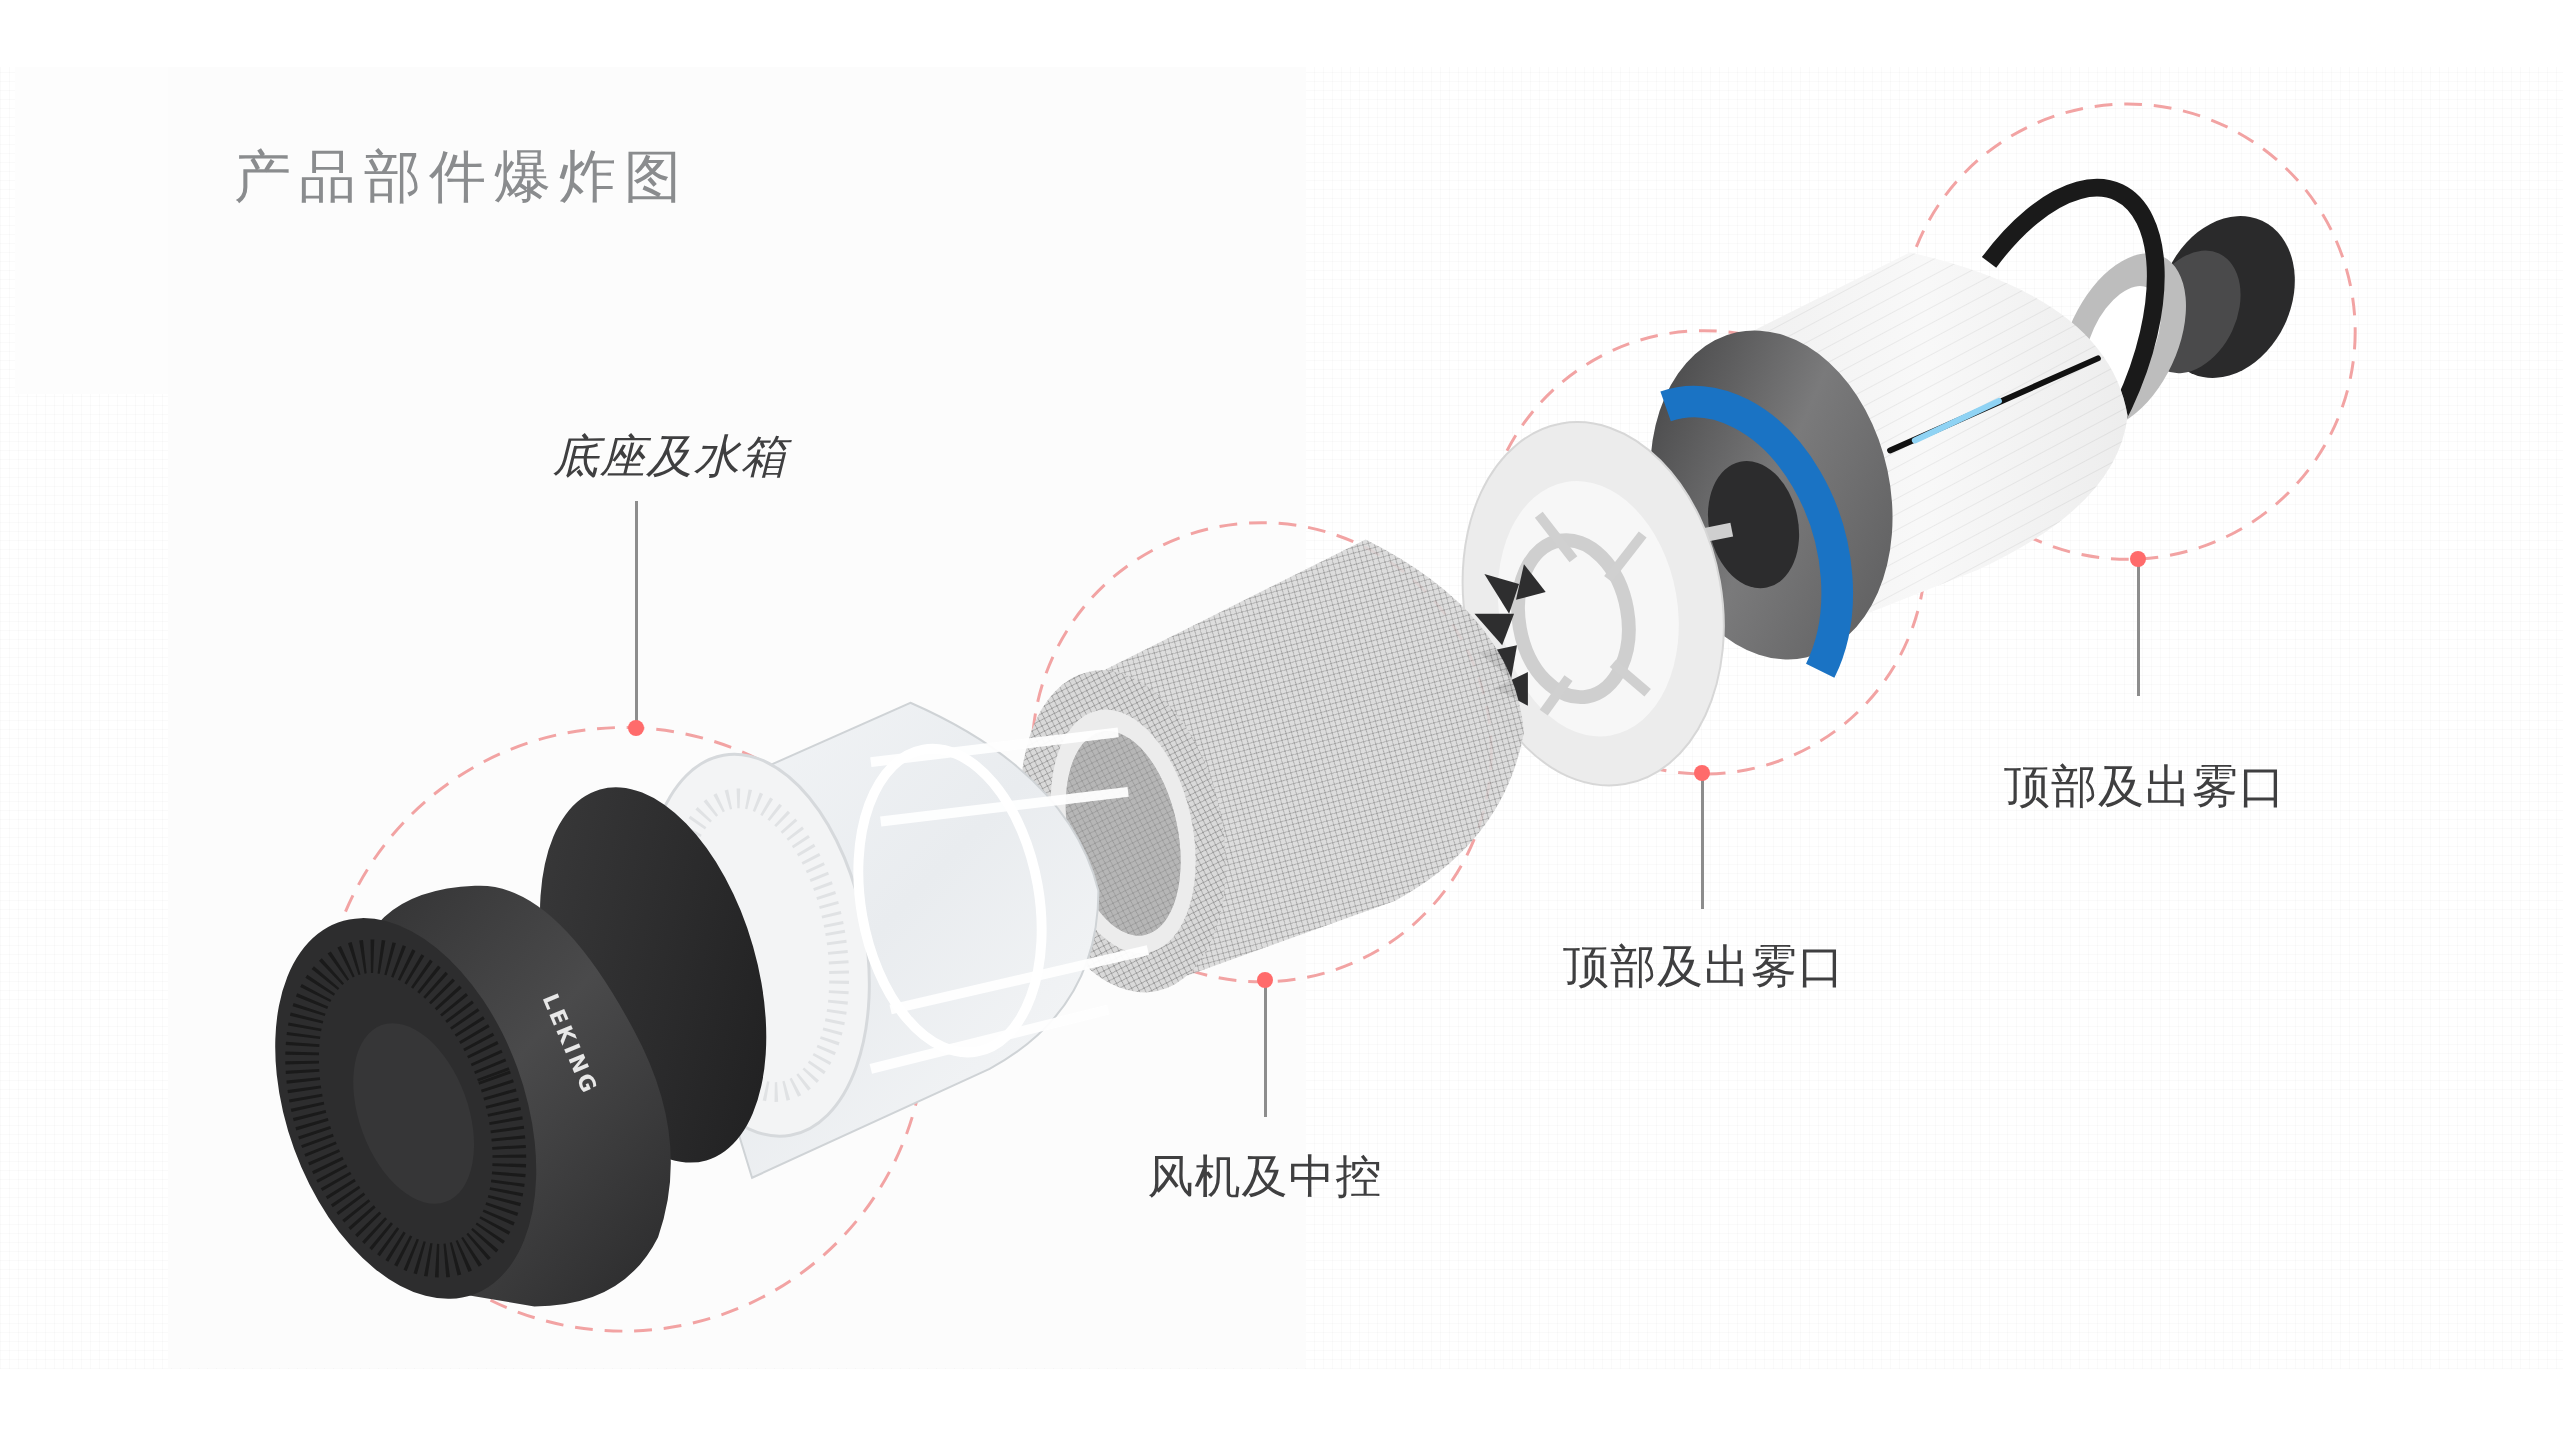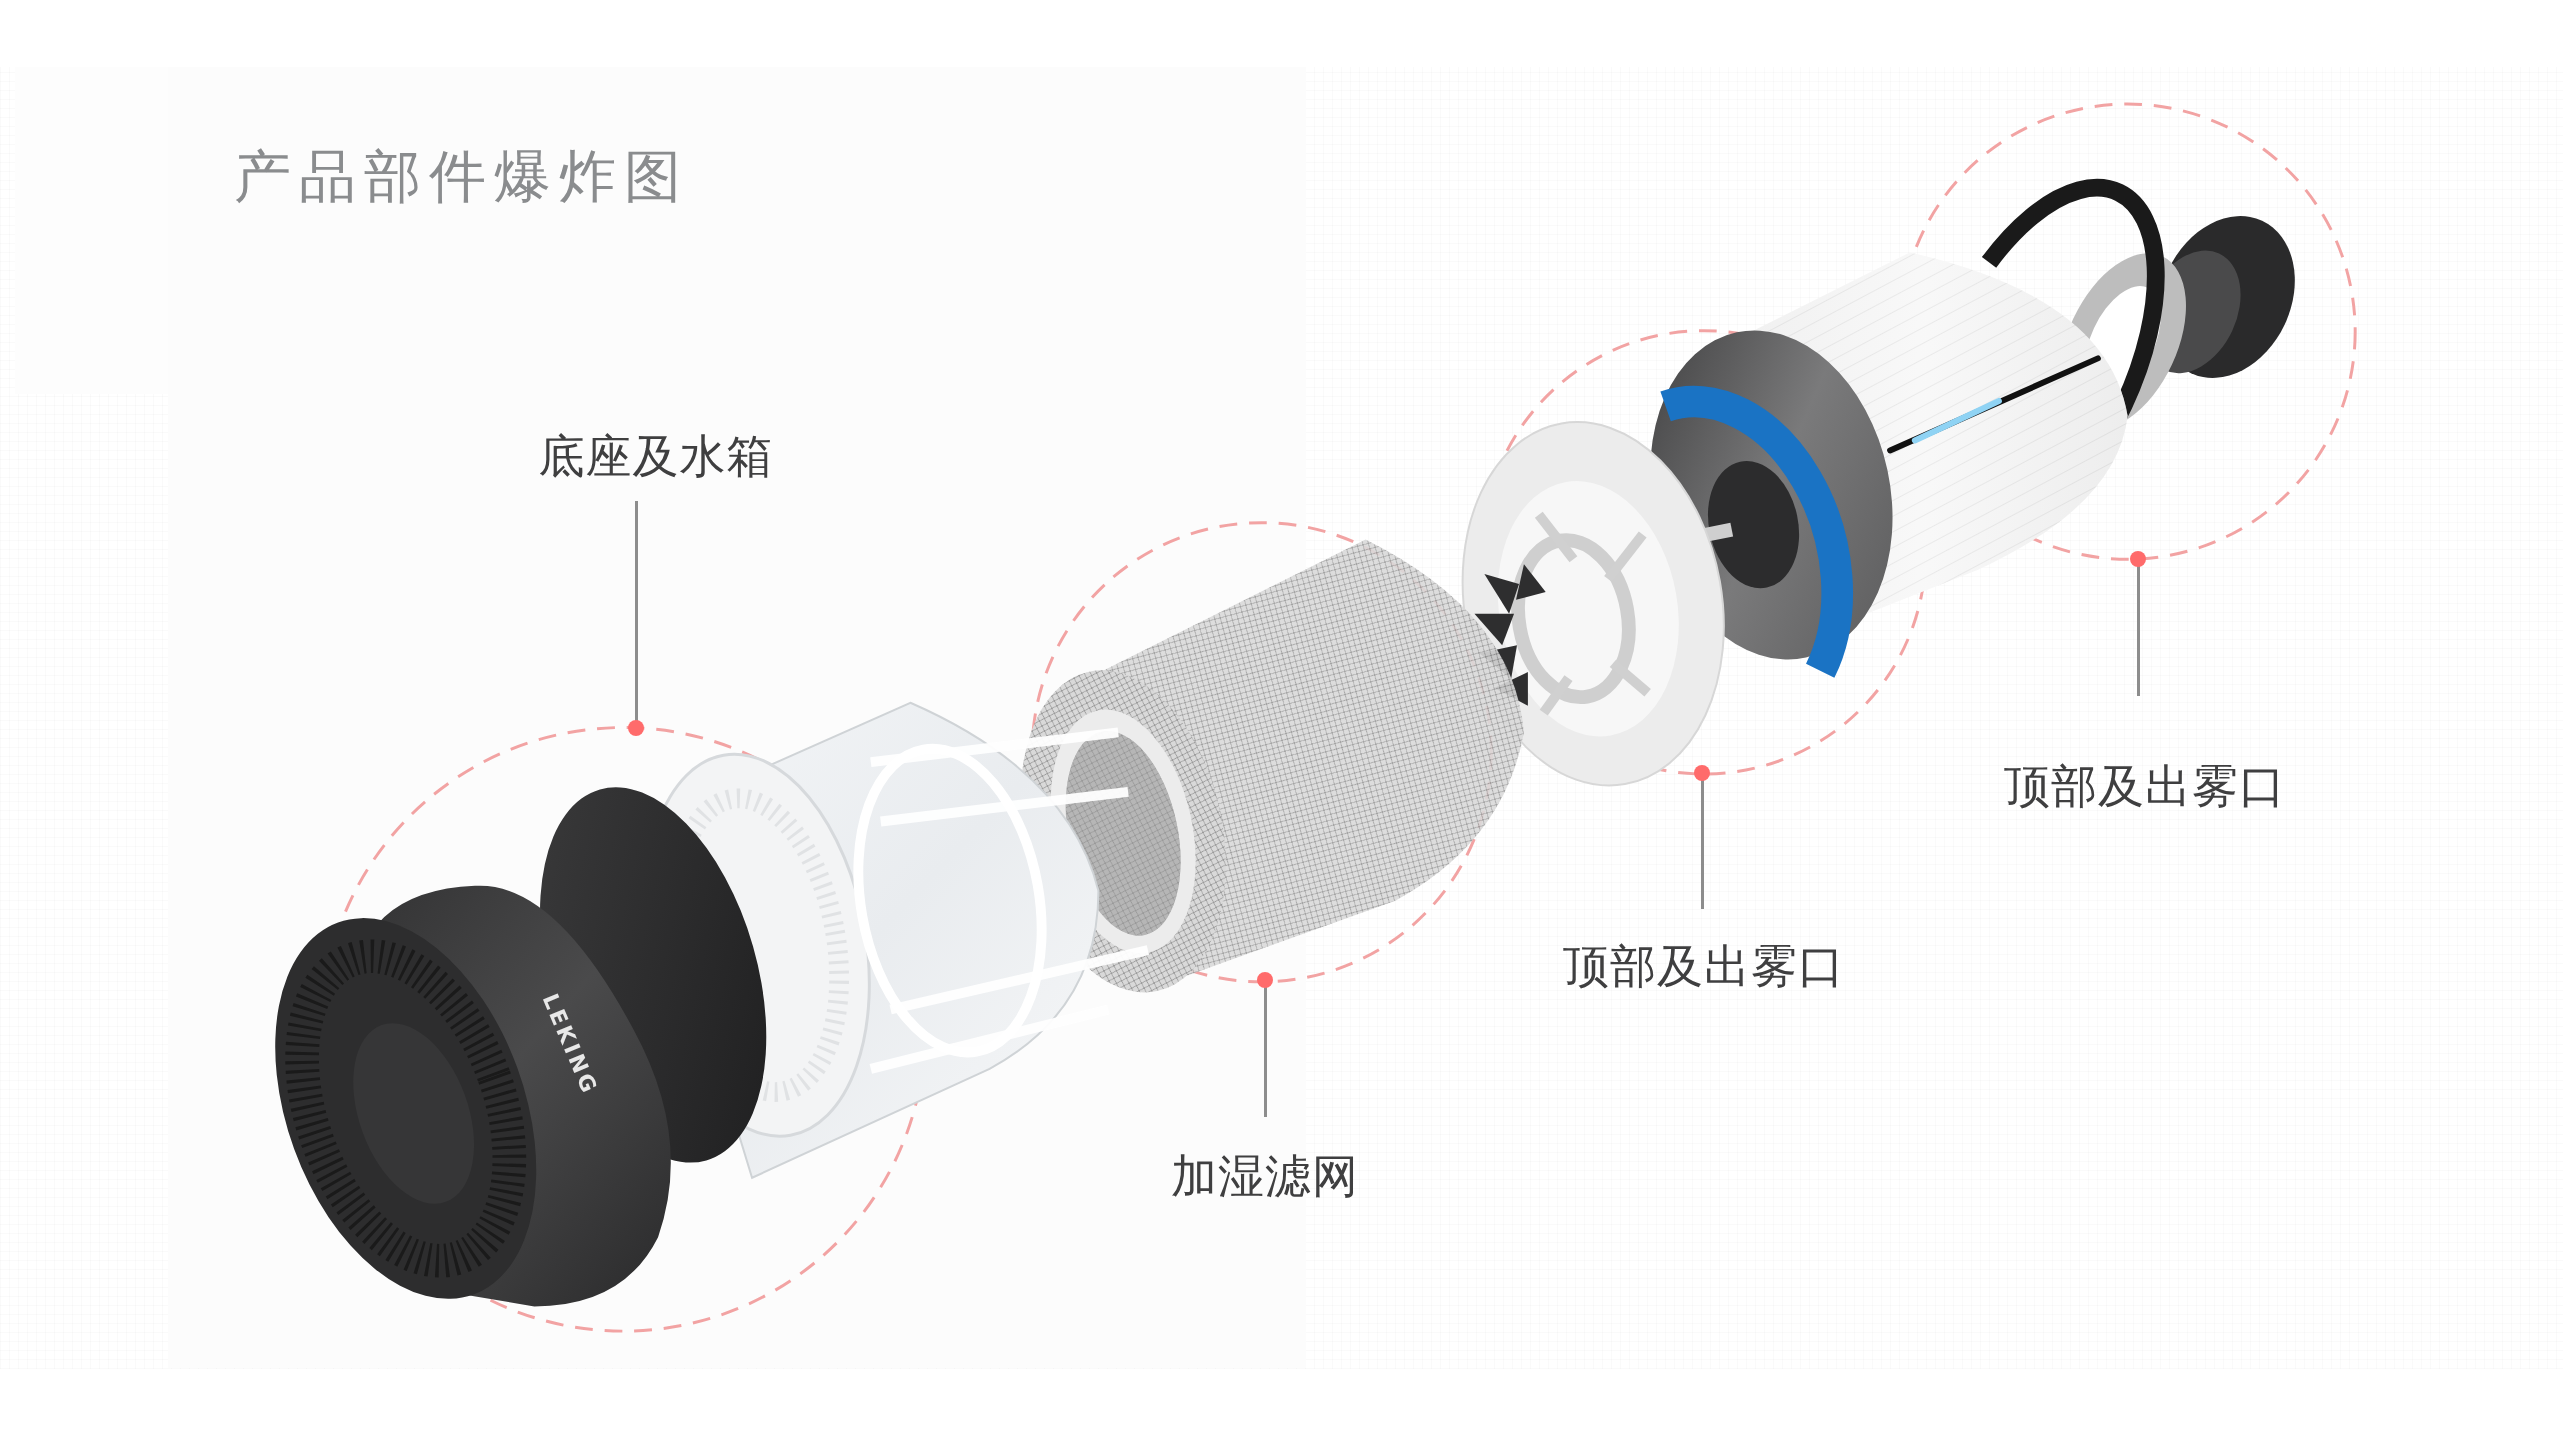--- a/index.html
+++ b/index.html
@@ -161,27 +161,27 @@
     <ellipse cx="410" cy="1120" rx="120" ry="200" fill="#2d2d2e" transform="rotate(-20 410 1120)"></ellipse>
     <ellipse cx="410" cy="1120" rx="95" ry="160" fill="none" stroke="#1a1a1a" stroke-width="34" stroke-dasharray="3 6" transform="rotate(-20 410 1120)"></ellipse>
     <ellipse cx="418" cy="1125" rx="55" ry="95" fill="#363637" transform="rotate(-20 418 1125)"></ellipse>
     <text x="0" y="0" fill="#e8e8e8" font-size="22" font-weight="700" letter-spacing="3" transform="translate(548 1008) rotate(67)" font-family="DejaVu Sans, sans-serif">LEKING</text>
   </g>
 </svg>
 
 <div>
   <div class="leader" style="left:635px; top:501px; height:228px;"></div>
   <div class="leader-dot" style="left:636px; top:728px;"></div>
-  <div class="callout-label" style="left:656px; top:426px;">底座及水箱</div>
+  <div class="callout-label" style="left:670px; top:426px;font-style:italic;">底座及水箱</div>
 </div>
 
 <div>
   <div class="leader" style="left:1264px; top:980px; height:137px;"></div>
   <div class="leader-dot" style="left:1265px; top:980px;"></div>
-  <div class="callout-label" style="left:1265px; top:1146px;">加湿滤网</div>
+  <div class="callout-label" style="left:1265px; top:1146px;">风机及中控</div>
 </div>
 
 <div>
   <div class="leader" style="left:1701px; top:773px; height:136px;"></div>
   <div class="leader-dot" style="left:1702px; top:773px;"></div>
   <div class="callout-label" style="left:1704px; top:936px;">顶部及出雾口</div>
 </div>
 
 <div>
   <div class="leader" style="left:2137px; top:559px; height:137px;"></div>

